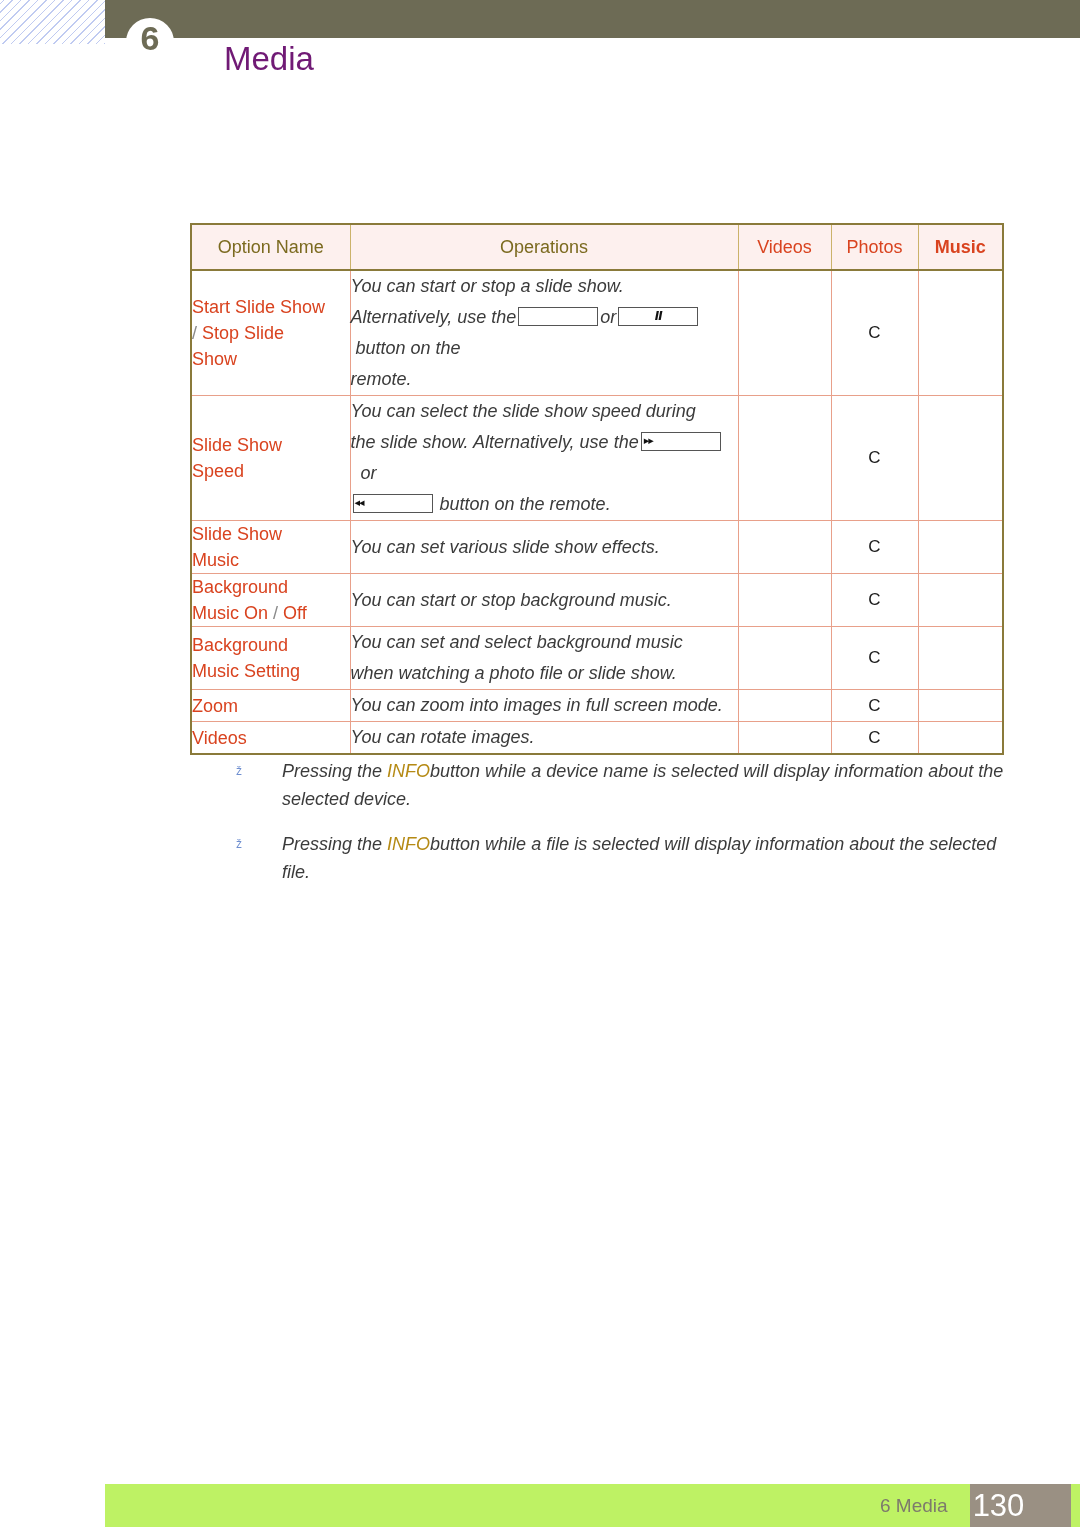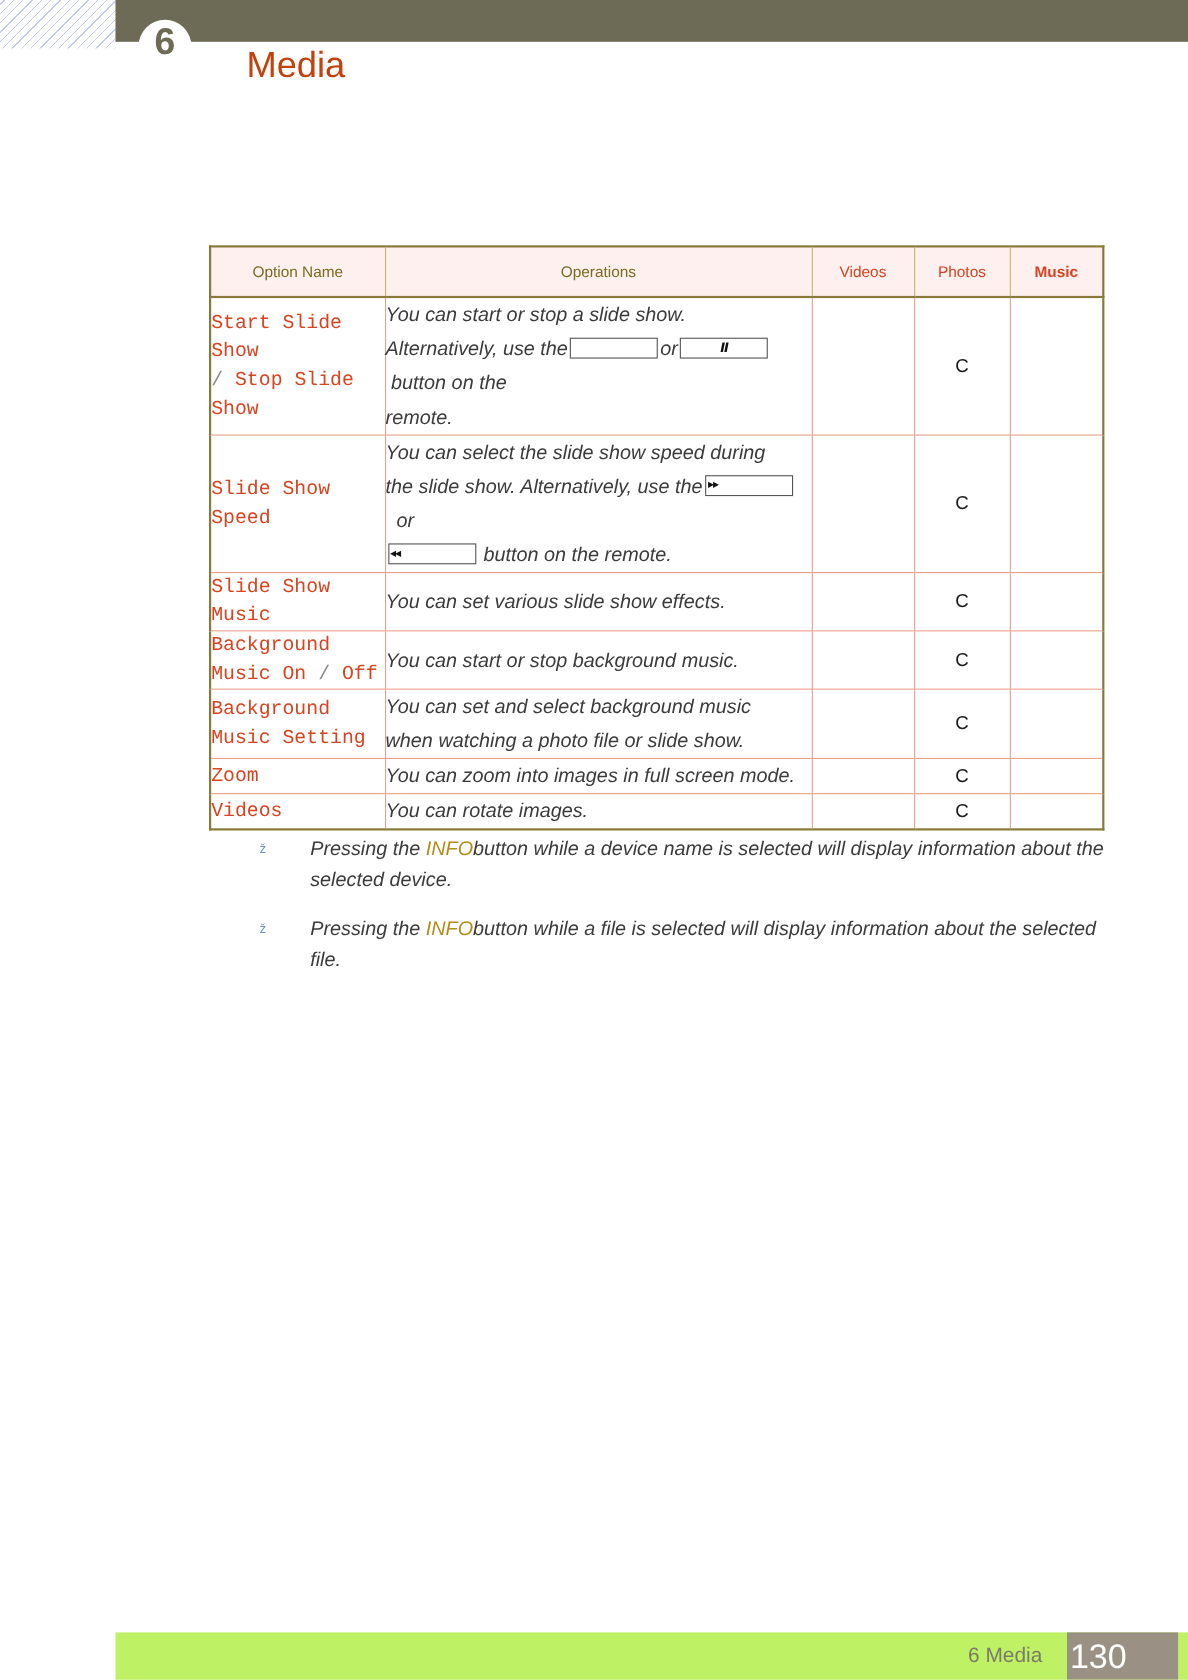--- a/index.html
+++ b/index.html
@@ -60,21 +60,21 @@
     font-weight: bold;
     color: #6d6b55;
     line-height: 48px;
   }
 
   #page-title {
     position: absolute;
     left: 224px;
     top: 40px;
     font-size: 33px;
-    color: #c2410c;
+    color: #701a75;
     letter-spacing: 0px;
   }
 
   
   #options-table {
     position: absolute;
     left: 190px;
     top: 223px;
     width: 812px;
     border-collapse: collapse;
@@ -87,21 +87,21 @@
     vertical-align: middle;
     font-weight: normal;
   }
   #options-table thead th {
     background: #fdf0ee;
     border-top: 2px solid #8a7a3a;
     border-bottom: 2px solid #8a7a3a;
     border-left: 1px solid #cbb26a;
     border-right: 1px solid #cbb26a;
     height: 44px;
-    font-size: 14px;
+    font-size: 18px;
     text-align: center;
   }
   #options-table thead th:first-child { border-left: 2px solid #8a7a3a; }
   #options-table thead th:last-child  { border-right: 2px solid #8a7a3a; font-weight: bold; }
   .th-olive  { color: #7b6a1f; }
   .th-orange { color: #d9431f; }
 
   #options-table tbody tr:last-child td {
     border-bottom: 2px solid #8a7a3a;
   }
@@ -113,21 +113,20 @@
   .col-videos { width: 93px; }
   .col-photos { width: 87px; }
   .col-music  { width: 85px; }
 
   .cell-option {
     color: #d9431f;
     font-size: 18px;
     padding: 10px 0 10px 10px;
     line-height: 26px;
     vertical-align: middle;
-    font-family: Liberation Mono, monospace;
   }
   .cell-option .slash { color: #8a8a8a; }
   .cell-ops {
     color: #3b3b3b;
     font-size: 18px;
     padding: 10px 6px 10px 12px;
     line-height: 31px;
     vertical-align: middle;
     font-style: italic;
   }

